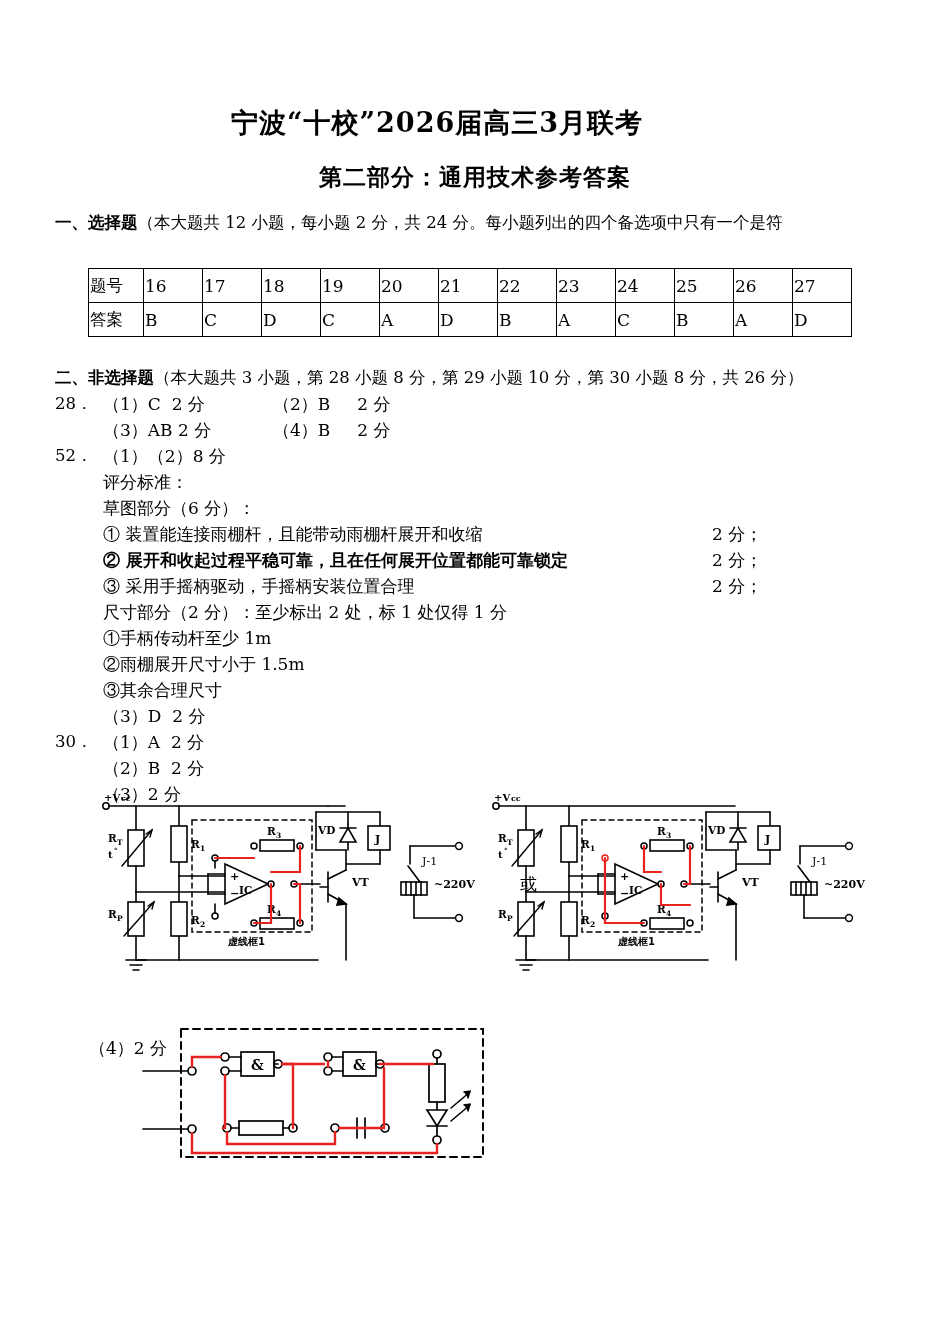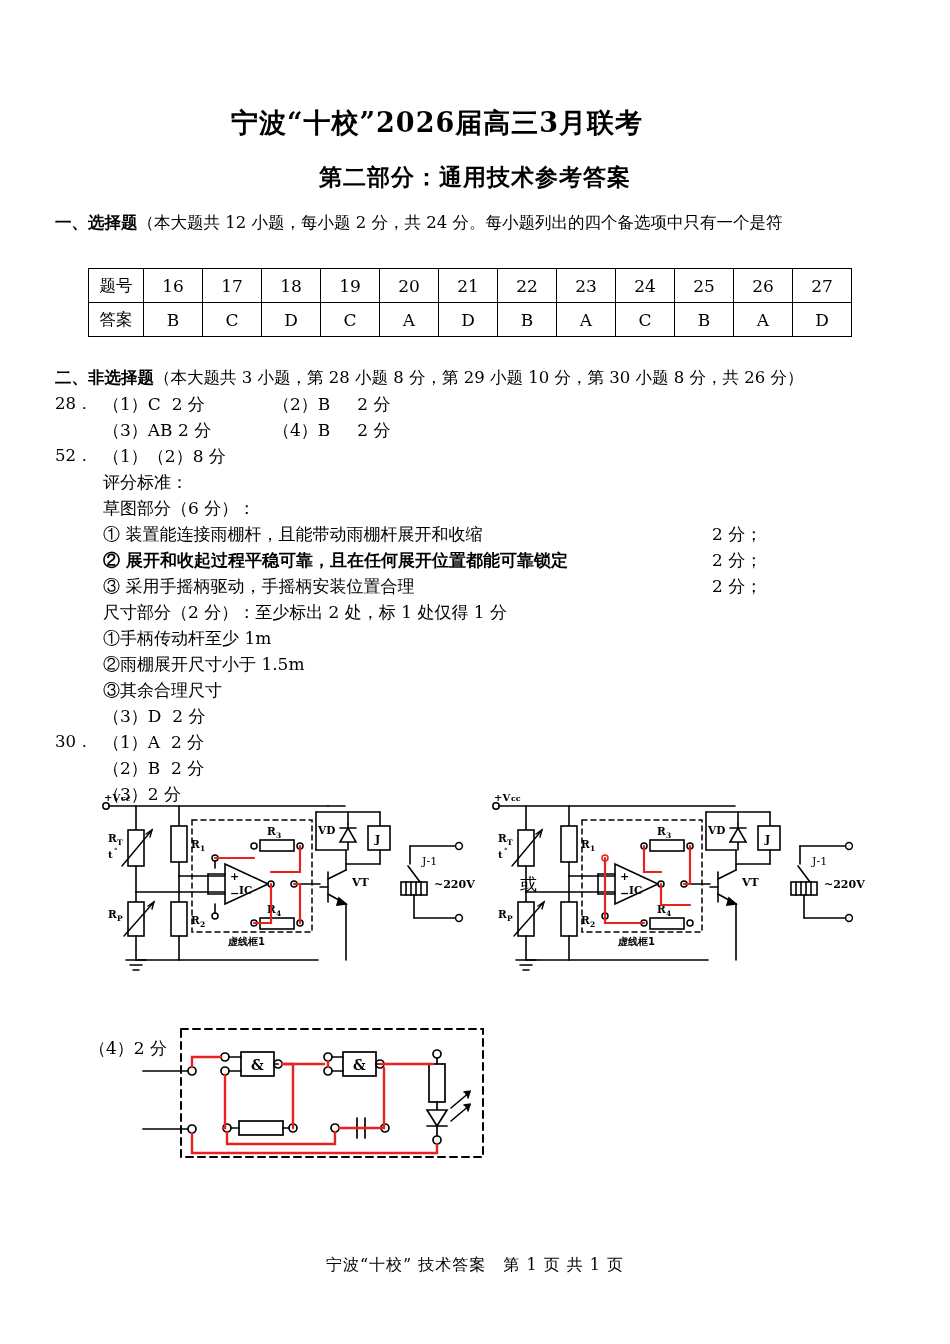--- a/index.html
+++ b/index.html
@@ -36,21 +36,21 @@
   .sec1 .l2{display:block;text-indent:28px;}
 
   
   .ans-table{
     position:absolute;left:88px;top:268px;
     border-collapse:collapse;
   }
   .ans-table td{
     border:1px solid #000;
     width:56px;height:31px;
-    text-align:center;vertical-align:middle;
+    vertical-align:middle;
     font-size:17px;
     font-family:"DejaVu Serif","Liberation Serif",serif;
   }
   .ans-table td.hdr{width:52px;font-size:16.5px;}
 
   
   .sec2head{
     position:absolute;left:55px;top:366px;width:860px;
     font-size:16.5px;line-height:24px;white-space:nowrap;
   }
@@ -473,15 +473,14 @@
           <path d="M289 56 V 116 H 244"></path>
           <path d="M240 120 V 132 H 132"></path>
           <path d="M132 132 V 120"></path>
           <path d="M97 121 V 141 H 342"></path>
           <path d="M342 141 V 132"></path>
         </g>
       </g>
     </svg>
   </div>
 
-  <div class="footer">宁波“十校” 技术答案　第 1 页 共 1 页</div>
 
 </div>
 
 </body></html>

